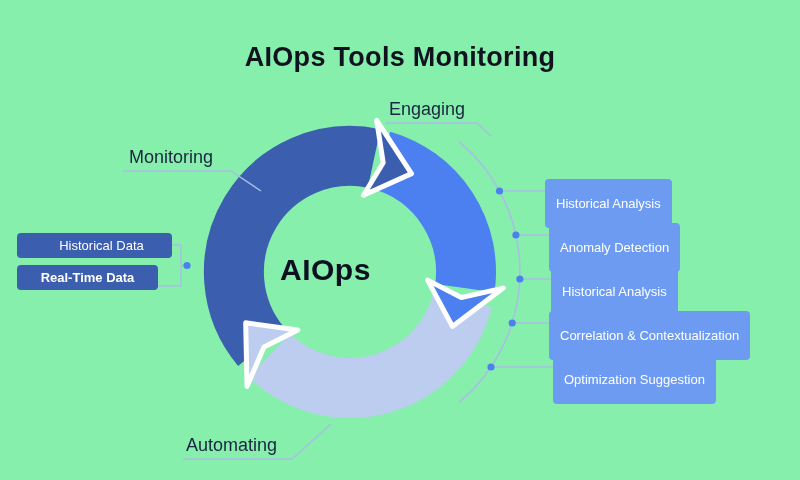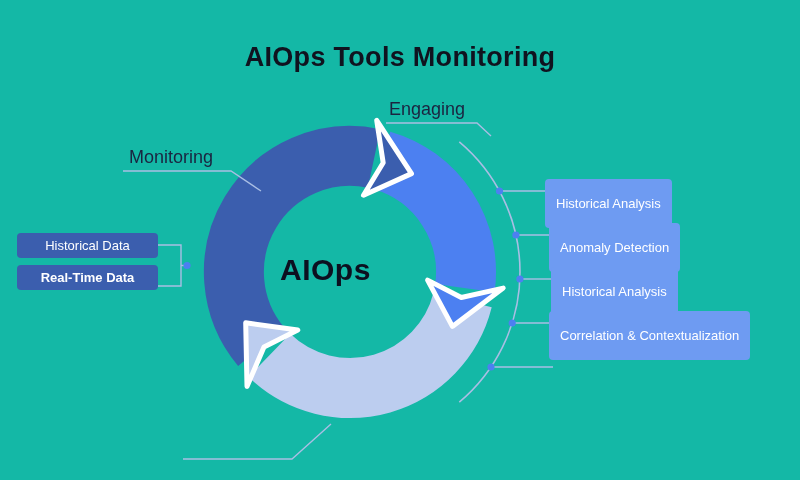--- a/index.html
+++ b/index.html
@@ -1,17 +1,17 @@
 <!DOCTYPE html>
 <html><head>
 <meta charset="utf-8">
 <style>
   html,body{margin:0;padding:0;background:#ffffff;}
   .stage{
-    position:relative;width:800px;height:480px;background:#14b8a6;overflow:hidden;
+    position:relative;width:800px;height:480px;background:#86efac;overflow:hidden;
     font-family:"Liberation Sans", sans-serif;
   }
   .title{
     position:absolute;left:0;top:42px;width:800px;text-align:center;
     font-size:27px;font-weight:700;color:#10131f;letter-spacing:.3px;margin:0;
   }
   .dsvg{position:absolute;left:0;top:0;}
   .seg-label{
     position:absolute;font-size:18px;color:#1b2440;white-space:nowrap;
   }
@@ -64,24 +64,26 @@
     <circle cx="512.2" cy="323" r="3.6" fill="#4C80F1"></circle>
     <circle cx="491" cy="367" r="3.6" fill="#4C80F1"></circle>
 
     <polyline points="158,245 181,245 181,286 158,286" fill="none" stroke="#A9BEE4" stroke-width="1.4"></polyline>
     <line x1="181" y1="265.5" x2="186" y2="265.5" stroke="#A9BEE4" stroke-width="1.4"></line>
     <circle cx="187" cy="265.5" r="3.6" fill="#4C80F1"></circle>
   </svg>
 
   <div class="seg-label" style="left:389px;top:99px;">Engaging</div>
   <div class="seg-label" style="left:129px;top:147px;">Monitoring</div>
+  <div class="seg-label" style="left:186px;top:435px;">Automating</div>
 
   <div class="center-label">AIOps</div>
 
-  <div class="pill-left" style="top:233px;">Historical Data</div>
+  <div class="pill-left" style="top:233px;padding-left:14px;">Historical Data</div>
   <div class="pill-left" style="top:265px;font-weight:bold;">Real-Time Data</div>
 
   <div class="pill-right" style="left:545px;top:179px;">Historical Analysis</div>
   <div class="pill-right" style="left:549px;top:223px;">Anomaly Detection</div>
   <div class="pill-right" style="left:551px;top:267px;">Historical Analysis</div>
   <div class="pill-right" style="left:549px;top:311px;">Correlation &amp; Contextualization</div>
+  <div class="pill-right" style="left:553px;top:355px;">Optimization Suggestion</div>
 
 </div>
 
 </body></html>

